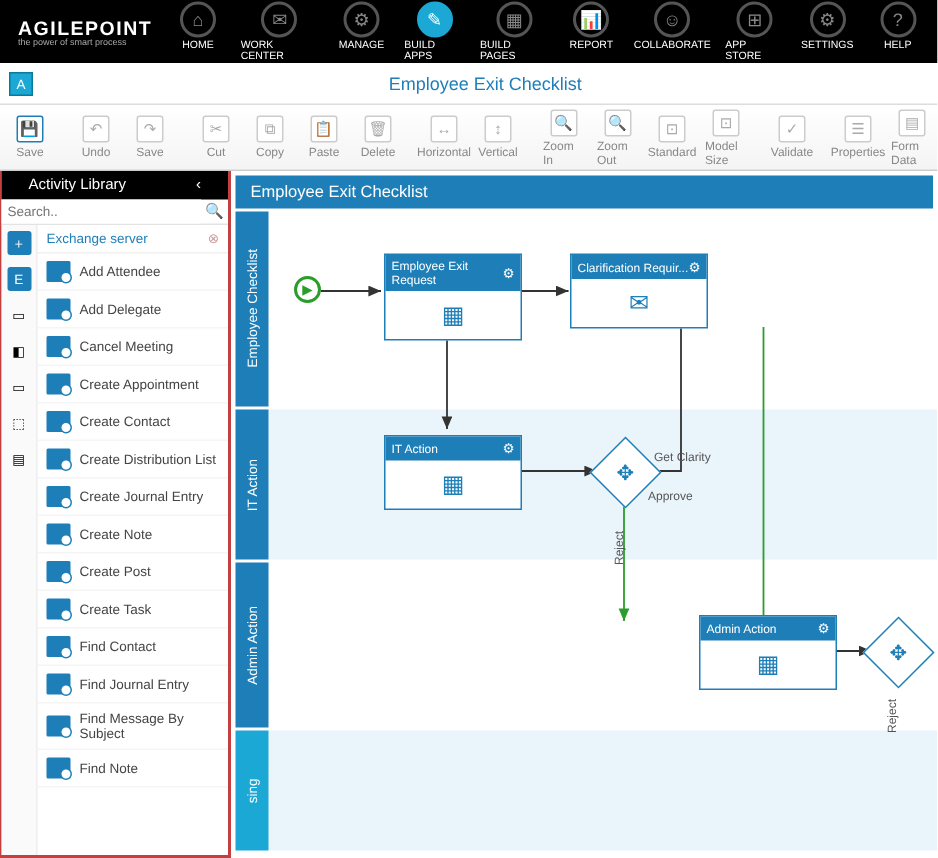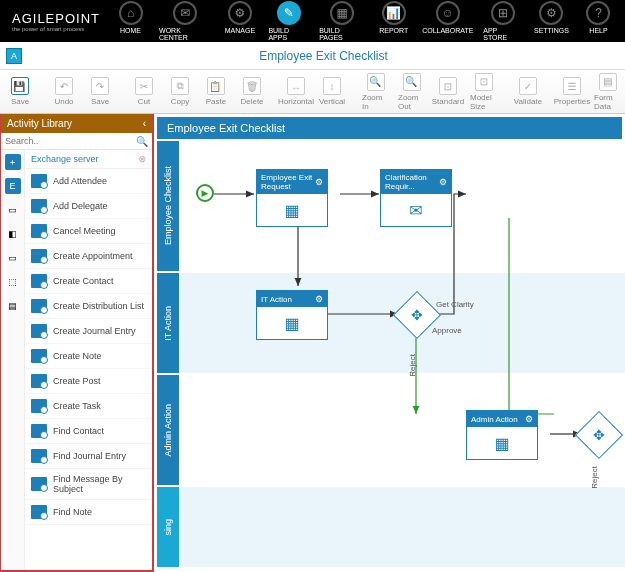--- a/index.html
+++ b/index.html
@@ -1,35 +1,35 @@
 <!DOCTYPE html>
 <html><head>
 <meta charset="utf-8">
 <style>
 *{box-sizing:border-box;margin:0;padding:0;font-family:Arial,sans-serif}
 body{width:625px;height:572px;overflow:hidden;background:#fff;font-size:10px}
 .topnav{background:#000;height:42px;display:flex;align-items:center;padding:0 4px}
 .logo{color:#fff;font-size:13px;letter-spacing:1px;padding:0 8px}
-.logo b{font-weight:normal}
+.logo b{font-weight:bold}
 .logo .sub{font-size:6px;letter-spacing:0;display:block;color:#aaa}
 .nav-items{display:flex;gap:2px;margin-left:auto}
 .nav-item{display:flex;flex-direction:column;align-items:center;color:#fff;font-size:7px;cursor:pointer;padding:2px 4px;min-width:45px}
 .nav-item .circ{width:24px;height:24px;border-radius:50%;border:2px solid #555;display:flex;align-items:center;justify-content:center;color:#888;font-size:12px;margin-bottom:2px}
 .nav-item.active .circ{background:#1ba8d4;border-color:#1ba8d4;color:#fff}
 .titlebar{height:28px;display:flex;align-items:center;padding:0 6px;border-bottom:1px solid #ddd}
 .title-icon{width:16px;height:16px;background:#1ba8d4;border:1px solid #0a7a9c;margin-right:6px;display:flex;align-items:center;justify-content:center;color:#fff;font-size:9px}
 .page-title{color:#1e7fb8;font-size:12px;margin:0 auto}
 .toolbar{height:44px;display:flex;align-items:center;gap:8px;padding:2px 6px;background:linear-gradient(#fff,#f4f4f4);border-bottom:1px solid #ccc}
 .tb-btn{display:flex;flex-direction:column;align-items:center;color:#888;font-size:8px;cursor:pointer;min-width:28px}
 .tb-btn .ic{width:18px;height:18px;border:1px solid #ccc;border-radius:2px;margin-bottom:2px;display:flex;align-items:center;justify-content:center;font-size:10px;color:#aaa;background:#fff}
 .tb-btn.blue .ic{border-color:#1e7fb8;color:#1e7fb8}
 .tb-sep{width:1px;height:32px;background:#ddd}
 .main{display:flex;height:calc(572px - 42px - 28px - 44px)}
 .sidebar{width:155px;border-right:1px solid #e0e0e0;display:flex;flex-direction:column;border:2px solid #c43f3f;border-top:none;margin-left:-1px}
-.side-head{background:#a16207;color:#fff;font-size:10px;padding:4px 6px;display:flex;align-items:flex-end;justify-content:space-between}
+.side-head{background:#000000;color:#fff;font-size:10px;padding:4px 18px;display:flex;align-items:flex-end;justify-content:space-between}
 .side-search{display:flex;border-bottom:1px solid #e3e3e3}
 .side-search input{flex:1;border:none;padding:3px 4px;font-size:9px;outline:none}
 .side-search .sbtn{width:18px;display:flex;align-items:center;justify-content:center;color:#1e7fb8;font-size:10px;cursor:pointer}
 .side-body{display:flex;flex:1;overflow:hidden}
 .side-tabs{width:24px;background:#fafafa;border-right:1px solid #eee;display:flex;flex-direction:column;align-items:center;gap:8px;padding-top:4px}
 .side-tabs .t{width:16px;height:16px;border-radius:2px;display:flex;align-items:center;justify-content:center;font-size:9px;cursor:pointer}
 .side-tabs .t.blue{background:#1e7fb8;color:#fff}
 .side-list{flex:1;overflow-y:auto}
 .grp-head{color:#1e7fb8;font-size:9px;padding:4px 6px;display:flex;justify-content:space-between;align-items:flex-start;border-bottom:1px solid #f0f0f0}
 .act-item{display:flex;align-items:center;gap:6px;padding:5px 6px;font-size:9px;color:#444;cursor:pointer;border-bottom:1px solid #f5f5f5}
@@ -39,21 +39,21 @@
 .canvas-head{background:#1e7fb8;color:#fff;font-size:11px;padding:5px 10px;margin:3px 3px 0 3px}
 .swim{position:absolute;left:3px;width:22px;background:#1e7fb8;color:#fff;display:flex;align-items:center;justify-content:center}
 .swim span{writing-mode:vertical-rl;transform:rotate(180deg);font-size:9px;white-space:nowrap}
 .swim1{top:27px;height:130px}
 .swim2{top:159px;height:100px}
 .swim3{top:261px;height:110px}
 .swim4{top:373px;height:80px;background:#1ba8d4}
 .lane-bg{position:absolute;left:25px;right:0;background:#eaf4fb}
 .lane-bg.l2{top:159px;height:100px}
 .lane-bg.l4{top:373px;height:80px}
-.node{position:absolute;width:72px;background:#fff;border:1px solid #1e7fb8}
+.node{position:absolute;width:92px;background:#fff;border:1px solid #1e7fb8}
 .node-head{background:#1e7fb8;color:#fff;font-size:8px;padding:3px 4px;display:flex;justify-content:space-between;align-items:center}
 .node-head .gear{font-size:9px}
 .node-body{height:32px;display:flex;align-items:center;justify-content:center;font-size:16px;color:#1e7fb8}
 .start{position:absolute;width:18px;height:18px;border:2px solid #2a9d2a;border-radius:50%;display:flex;align-items:center;justify-content:center;color:#2a9d2a;font-size:9px}
 .diamond{position:absolute;width:34px;height:34px;border:1px solid #1e7fb8;transform:rotate(45deg);background:#fff;display:flex;align-items:center;justify-content:center}
 .diamond .inner{transform:rotate(-45deg);color:#1e7fb8;font-size:14px}
 .lbl{position:absolute;font-size:8px;color:#555}
 .lbl.v{writing-mode:vertical-rl;transform:rotate(180deg)}
 svg.edges{position:absolute;top:0;left:0;width:100%;height:100%;pointer-events:none}
 </style>

